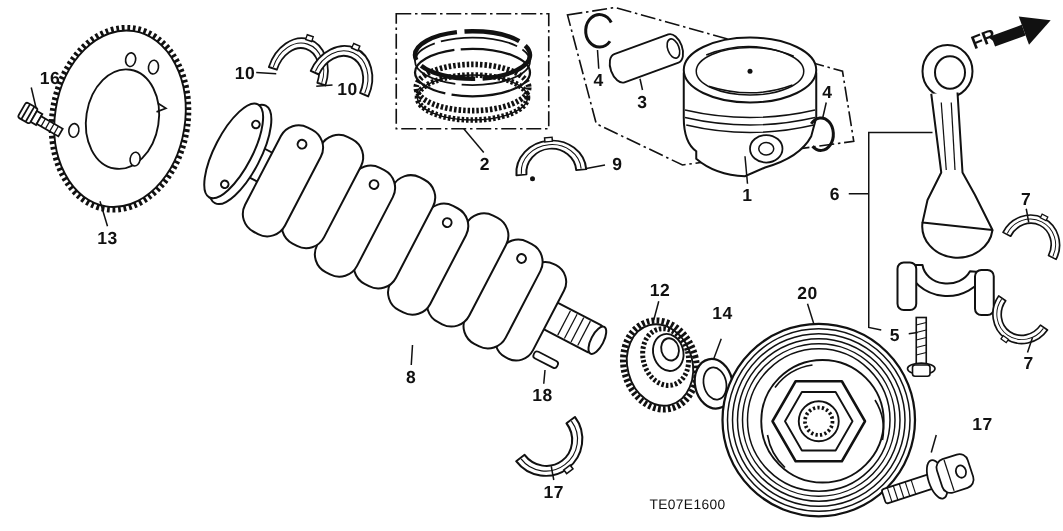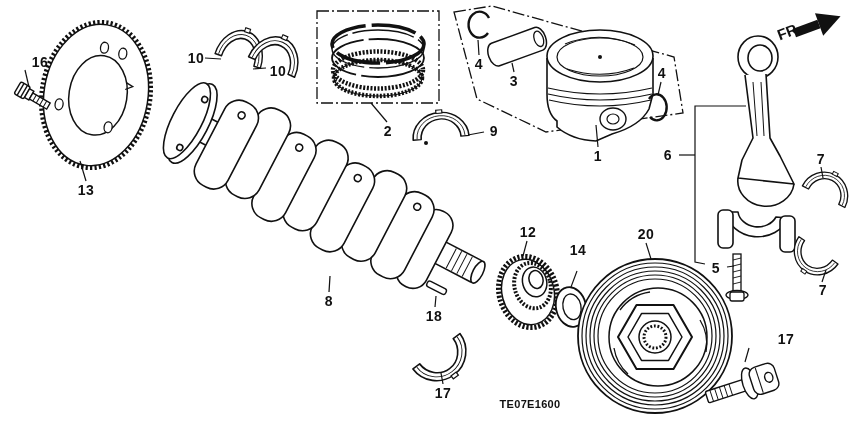--- a/index.html
+++ b/index.html
@@ -8,21 +8,21 @@
     font-family:"Liberation Sans", sans-serif;
   }
   .canvas svg{position:absolute;left:0;top:0;}
   .lbl{
     position:absolute;transform:translate(-50%,-50%);
     font-size:14px;font-weight:bold;color:#111;letter-spacing:0.5px;
     white-space:nowrap;user-select:none;
   }
   .code{
     position:absolute;transform:translate(-50%,-50%);
-    font-size:11px;font-weight:bold;color:#111;letter-spacing:0.3px;white-space:nowrap;
+    font-size:11px;font-weight:normal;color:#111;letter-spacing:0.3px;white-space:nowrap;margin-left:20px;
   }
   .fr{
     position:absolute;transform:translate(-50%,-50%) rotate(-21deg);
     font-size:15px;font-weight:bold;color:#111;white-space:nowrap;
   }
 </style>
 </head>
 <body>
 
 <div class="canvas">

